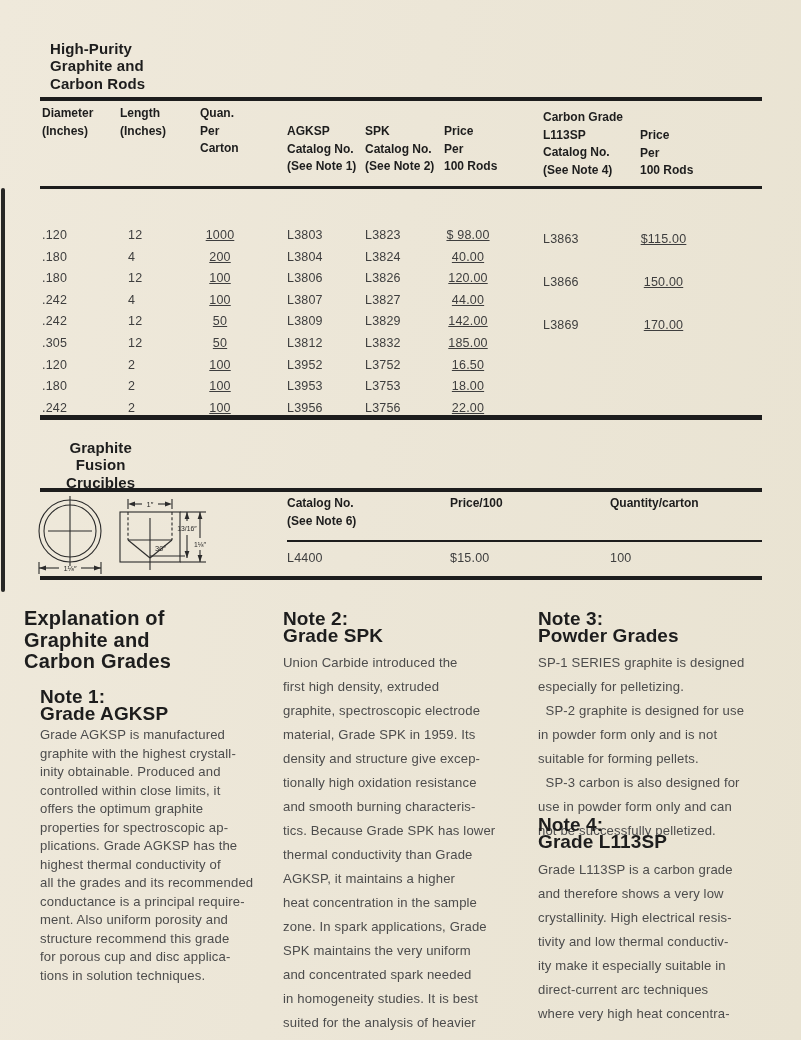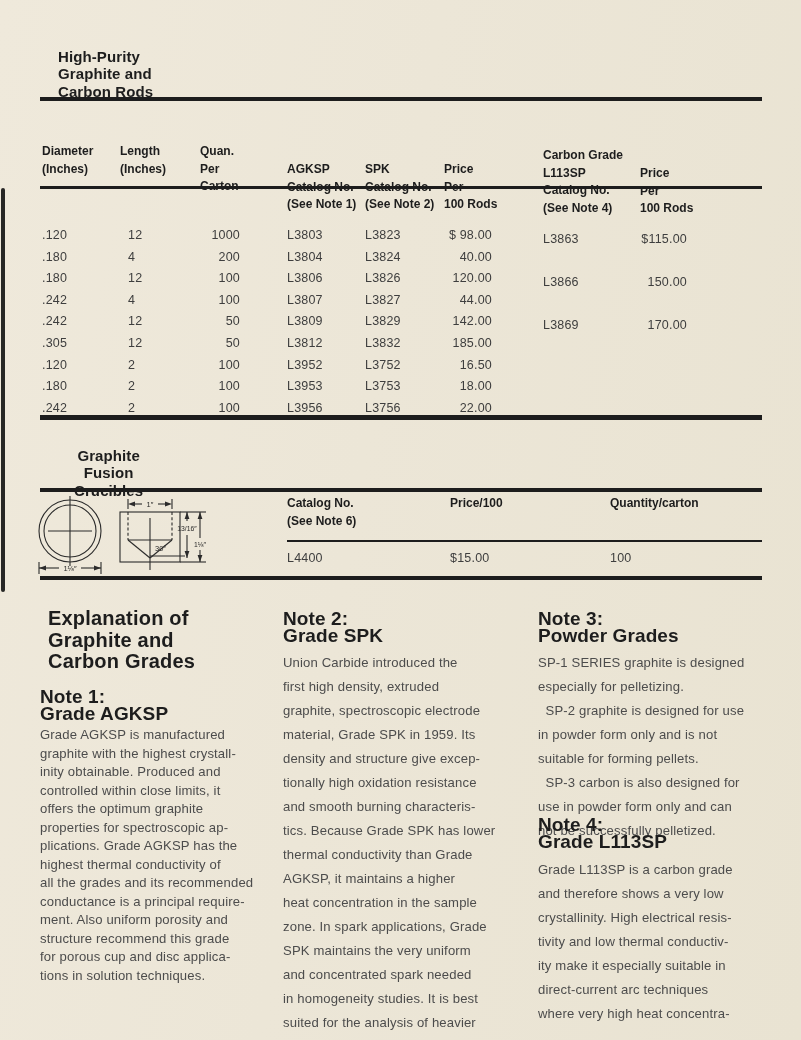--- a/index.html
+++ b/index.html
@@ -12,33 +12,32 @@
   body{font-family:"Liberation Sans",sans-serif;background:#d8d2c2;}
   .page{
     position:relative;width:801px;height:1040px;overflow:hidden;
     background:linear-gradient(100deg,#efe9db 0%,var(--paper) 45%,#e9e3d2 100%);
     color:var(--ink);
   }
   .rule{position:absolute;background:var(--ink);}
   .scan-line{position:absolute;left:1px;top:188px;width:4px;height:404px;background:#161616;border-radius:2px;opacity:.92;}
 
   .sec-title{
-    position:absolute;margin:16px;font-size:15px;font-weight:bold;line-height:17.4px;
+    position:absolute;margin:8px;font-size:15px;font-weight:bold;line-height:17.4px;
     white-space:pre-line;color:var(--ink);letter-spacing:.1px;
   }
   .big-title{
     position:absolute;margin:0;font-size:20px;font-weight:bold;line-height:21.6px;
     white-space:pre-line;color:var(--ink);letter-spacing:.2px;
   }
 
   
   .rods-grid-cols{
     display:grid;
     grid-template-columns:78px 80px 40px 47px 78px 79px 48px 51px 97px 47px;
-    margin-top:38px;
   }
   .rods-header{
     position:absolute;left:42px;top:105px;width:740px;
     grid-template-rows:18px auto;
     font-size:12px;font-weight:bold;line-height:17.5px;color:var(--ink);
   }
   .rods-header > div{white-space:pre;}
   .h-diam{grid-column:1;grid-row:1/3;}
   .h-len{grid-column:2;grid-row:1/3;}
   .h-quan{grid-column:3;grid-row:1/3;}
@@ -50,21 +49,21 @@
   .h-price2{grid-column:10;grid-row:2;padding-top:4px;}
 
   .rods-body{position:absolute;left:42px;top:194px;width:740px;margin-top:31px;}
   .t-row{
     display:grid;
     grid-template-columns:78px 80px 40px 47px 78px 79px 48px 51px 97px 47px;
     height:21.6px;line-height:21.6px;
     font-size:12.5px;color:var(--table-text);letter-spacing:.2px;
   }
   .t-row .cell{white-space:pre;}
-  .cell-r{text-align:right;}
+  .cell-r{text-align:center;text-decoration:underline;}
   .pl8{padding-left:8px;}
   .carbon-cell{position:relative;top:4px;}
 
   
   .cru-grid{display:grid;grid-template-columns:163px 160px auto;}
   .cru-header{
     position:absolute;left:287px;top:495px;width:475px;
     font-size:12px;font-weight:bold;line-height:17.5px;color:var(--ink);
   }
   .cru-header > div{white-space:pre-line;}
@@ -324,21 +323,21 @@
   <div class="rule" style="left:287px;top:540px;width:475px;height:2px;"></div>
 
   <div class="cru-row cru-grid">
     <div>L4400</div>
     <div>$15.00</div>
     <div>100</div>
   </div>
 
   <div class="rule" style="left:40px;top:576px;width:722px;height:4px;"></div>
 
-  <h2 class="big-title" style="left:48px;top:608px;">Explanation of
+  <h2 class="big-title" style="left:24px;top:608px;">Explanation of
 Graphite and
 Carbon Grades</h2>
 
   <div class="note-h" style="left:40px;top:688px;">Note 1:
 Grade AGKSP</div>
   <div class="note-b tight" style="left:40px;top:726px;width:240px;">Grade AGKSP is manufactured
 graphite with the highest crystall-
 inity obtainable. Produced and
 controlled within close limits, it
 offers the optimum graphite

